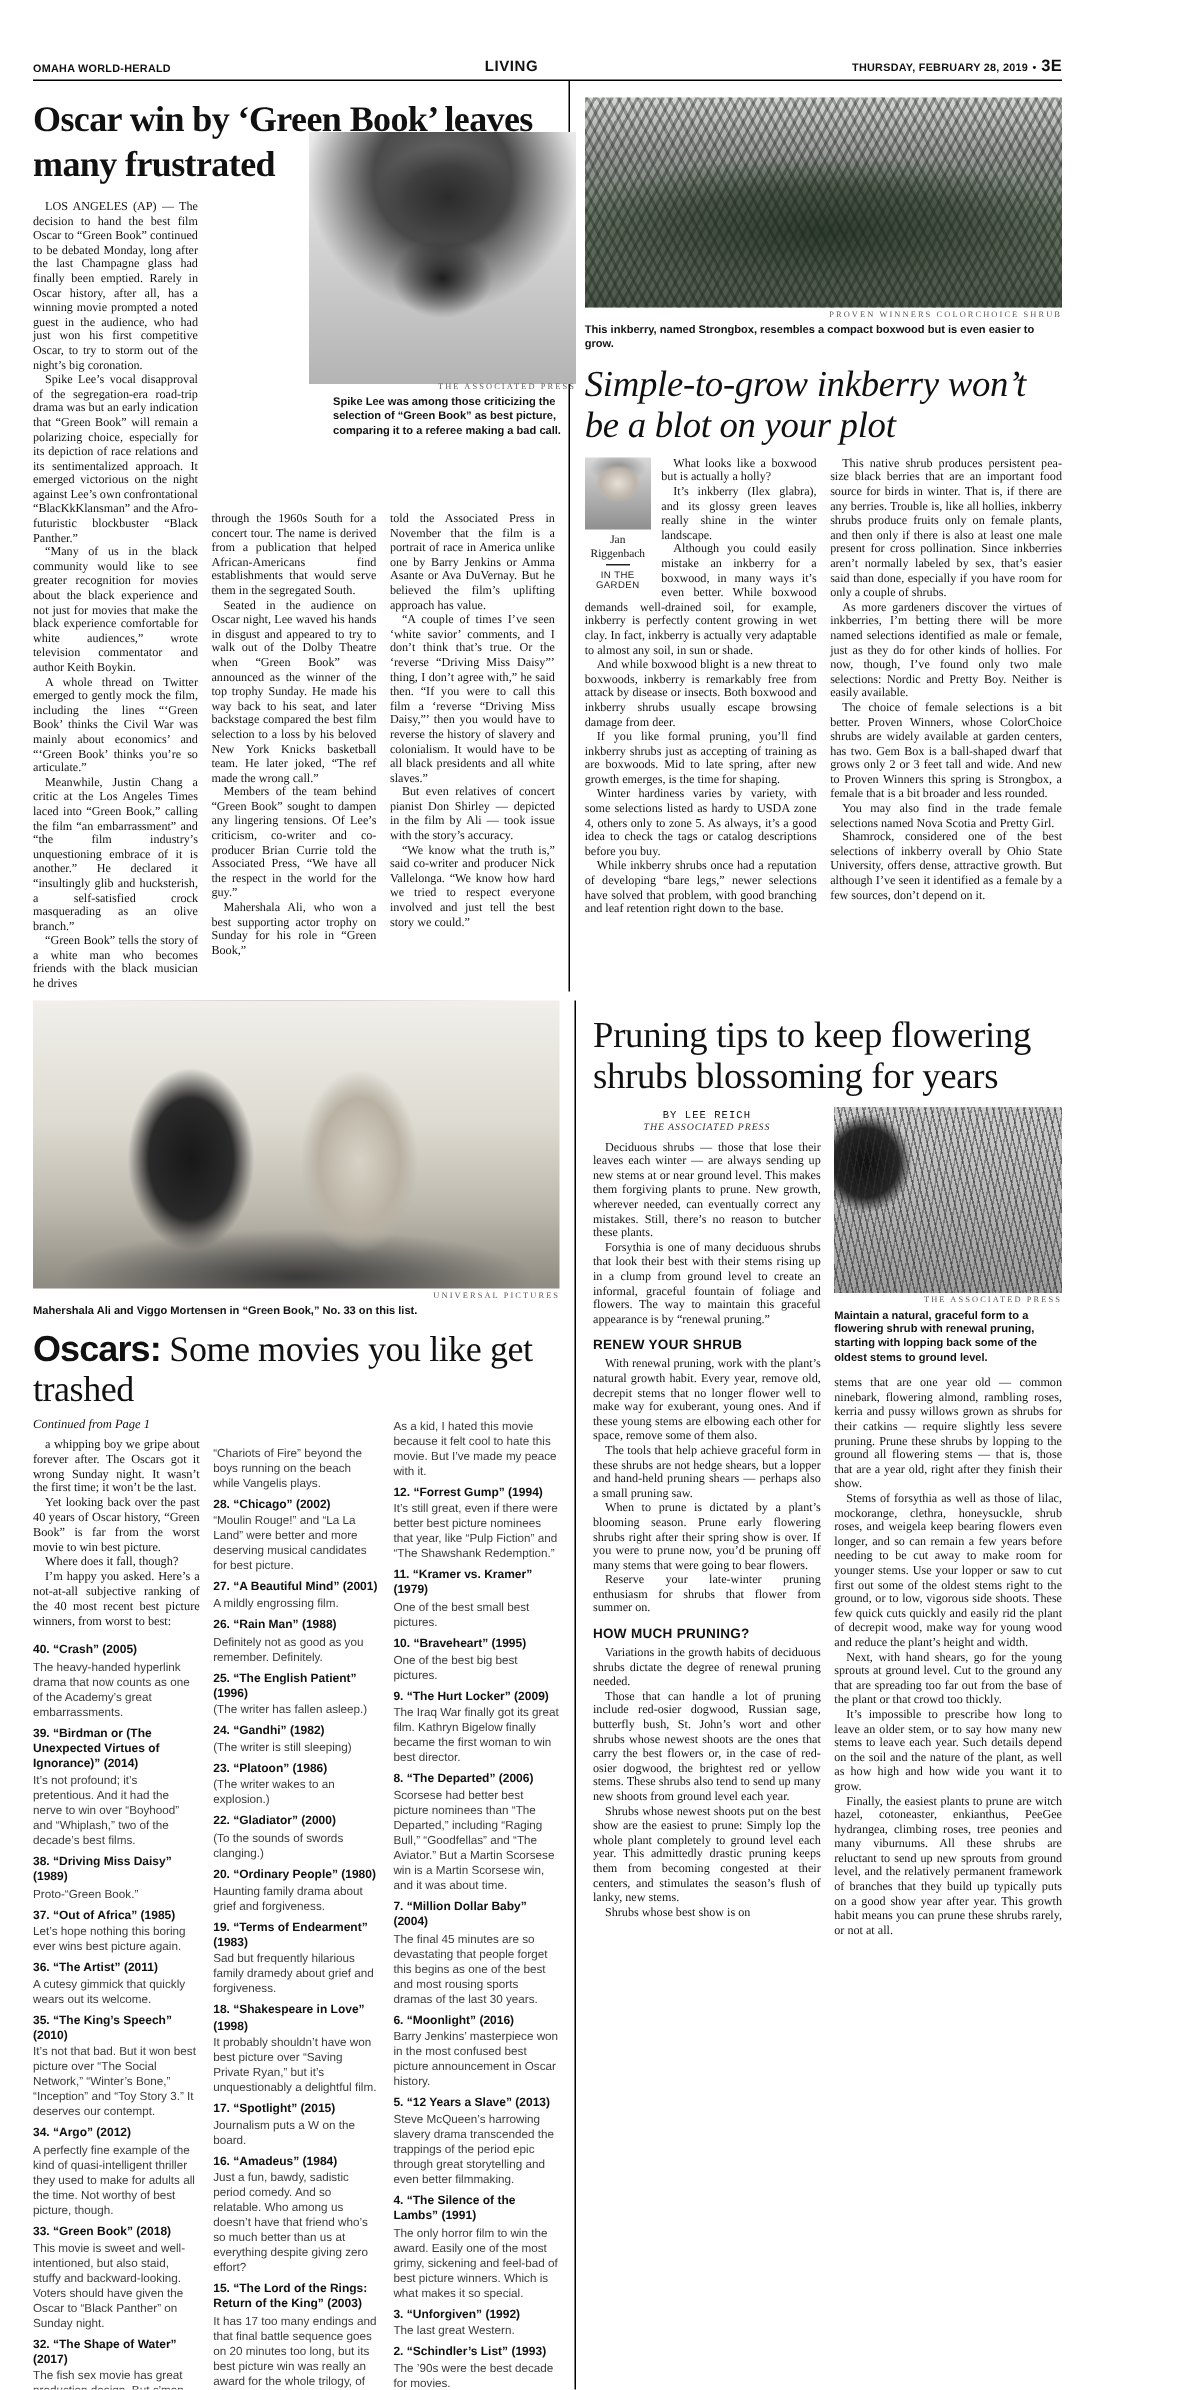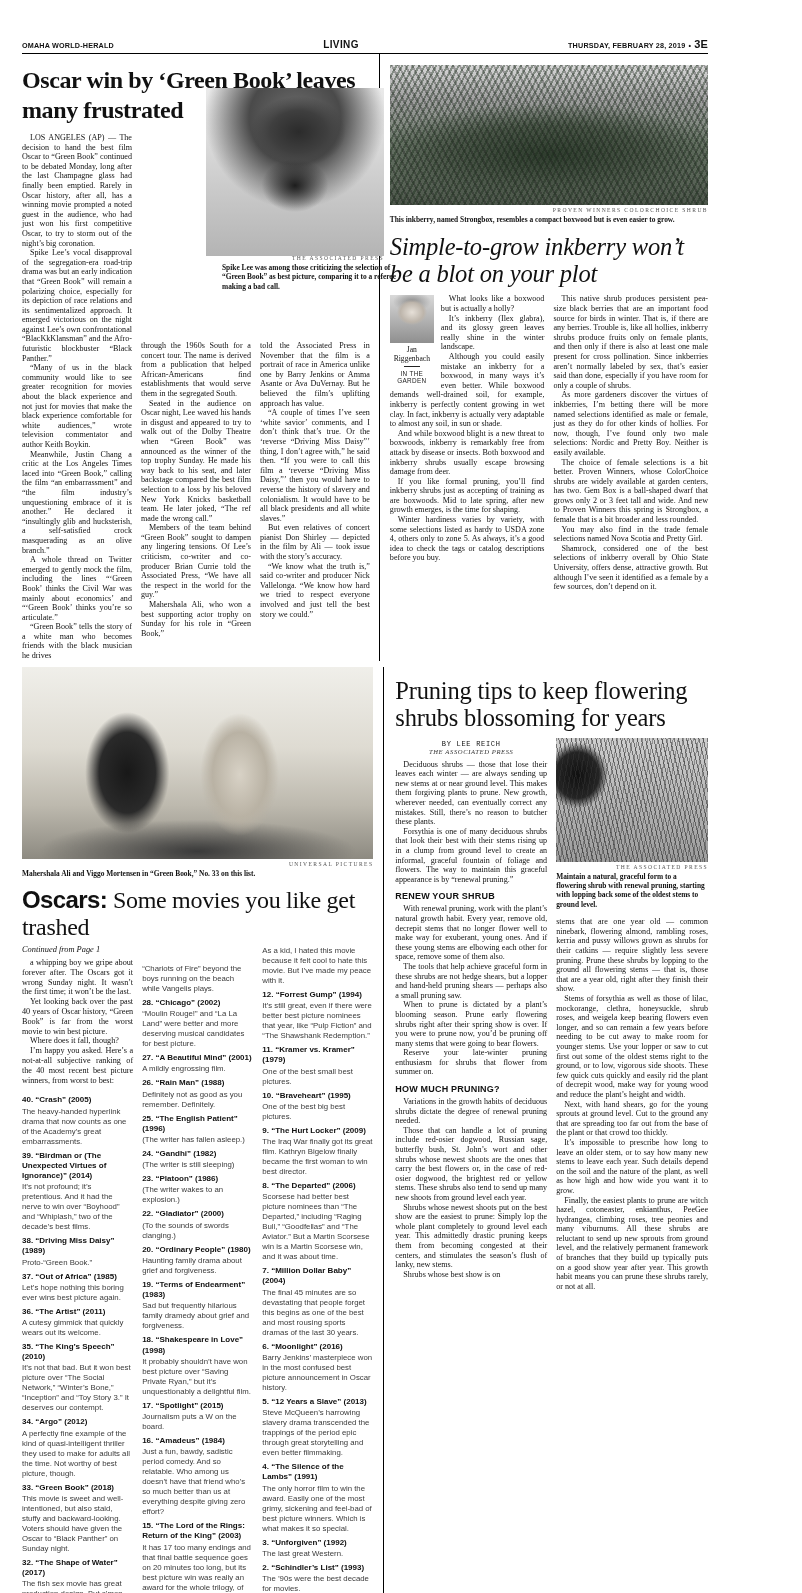--- a/index.html
+++ b/index.html
@@ -46,21 +46,21 @@
   .cols-3 { display:flex; gap:9px; }
   .col { flex:1; }
 
   
   .photo { width:100%; position:relative; overflow:hidden; background:#cfcfcf; }
   .credit {
     font-family:"Liberation Serif", serif; font-size:5.6px; letter-spacing:1.4px;
     text-align:right; color:#555; padding-top:2px; text-transform:uppercase;
   }
   .caption {
-    font-family:Liberation Serif, serif; font-weight:bold;
+    font-family:Liberation Sans, sans-serif; font-weight:bold;
     font-size:7.4px; line-height:9.4px; padding-top:2px; color:#111;
   }
 
   
   .ph-spike {
     height:200px;
     background:
       radial-gradient(ellipse 38% 30% at 52% 26%, #2b2b2b 0%, #3f3f3f 42%, rgba(80,80,80,0) 70%),
       radial-gradient(ellipse 26% 22% at 50% 58%, #1d1d1d 0%, rgba(50,50,50,0) 72%),
       radial-gradient(circle at 50% 18%, #6f6f6f 0%, #4a4a4a 28%, rgba(0,0,0,0) 55%),
@@ -162,22 +162,22 @@
       <div class="cols-3">
 
         <div class="col">
           <div class="serif-body">
             <p>LOS ANGELES (AP) — The decision to hand the best film Oscar to “Green Book” continued to be debated Monday, long after the last Champagne glass had finally been emptied. Rarely in Oscar history, after all, has a winning movie prompted a noted guest in the audience, who had just won his first competitive Oscar, to try to storm out of the night’s big coronation.</p>
           </div>
           <div class="photo ph-spike" style="height:168px;margin:3px 0 0 0;width:178px;position:absolute;left:206px;top:85px;"></div>
           <div class="serif-body">
             <p>Spike Lee’s vocal disapproval of the segregation-era road-trip drama was but an early indication that “Green Book” will remain a polarizing choice, especially for its depiction of race relations and its sentimentalized approach. It emerged victorious on the night against Lee’s own confrontational “BlacKkKlansman” and the Afro-futuristic blockbuster “Black Panther.”</p>
             <p>“Many of us in the black community would like to see greater recognition for movies about the black experience and not just for movies that make the black experience comfortable for white audiences,” wrote television commentator and author Keith Boykin.</p>
+            <p>A whole thread on Twitter emerged to gently mock the film, including the lines “‘Green Book’ thinks the Civil War was mainly about economics’ and “‘Green Book’ thinks you’re so articulate.”</p>
             <p>Meanwhile, Justin Chang a critic at the Los Angeles Times laced into “Green Book,” calling the film “an embarrassment” and “the film industry’s unquestioning embrace of it is another.” He declared it “insultingly glib and hucksterish, a self-satisfied crock masquerading as an olive branch.”</p>
-            <p>A whole thread on Twitter emerged to gently mock the film, including the lines “‘Green Book’ thinks the Civil War was mainly about economics’ and “‘Green Book’ thinks you’re so articulate.”</p>
             <p>“Green Book” tells the story of a white man who becomes friends with the black musician he drives</p>
           </div>
         </div>
 
         <div class="col">
           <div style="height:170px;"></div>
           <div class="credit" style="position:absolute;left:206px;top:253px;width:178px;">THE ASSOCIATED PRESS</div>
           <div class="caption" style="position:absolute;left:222px;top:261px;width:178px;">Spike Lee was among those criticizing the selection of “Green Book” as best picture, comparing it to a referee making a bad call.</div>
           <div style="height:38px;"></div>
           <div class="serif-body">
@@ -216,20 +216,21 @@
             <div class="mug-rule"></div>
             <div class="mug-kicker">IN THE GARDEN</div>
           </div>
           <div class="serif-body">
             <p>What looks like a boxwood but is actually a holly?</p>
             <p>It’s inkberry (Ilex glabra), and its glossy green leaves really shine in the winter landscape.</p>
             <p>Although you could easily mistake an inkberry for a boxwood, in many ways it’s even better. While boxwood demands well-drained soil, for example, inkberry is perfectly content growing in wet clay. In fact, inkberry is actually very adaptable to almost any soil, in sun or shade.</p>
             <p>And while boxwood blight is a new threat to boxwoods, inkberry is remarkably free from attack by disease or insects. Both boxwood and inkberry shrubs usually escape browsing damage from deer.</p>
             <p>If you like formal pruning, you’ll find inkberry shrubs just as accepting of training as are boxwoods. Mid to late spring, after new growth emerges, is the time for shaping.</p>
             <p>Winter hardiness varies by variety, with some selections listed as hardy to USDA zone 4, others only to zone 5. As always, it’s a good idea to check the tags or catalog descriptions before you buy.</p>
+            <p>While inkberry shrubs once had a reputation of developing “bare legs,” newer selections have solved that problem, with good branching and leaf retention right down to the base.</p>
           </div>
         </div>
         <div class="col">
           <div class="serif-body">
             <p>This native shrub produces persistent pea-size black berries that are an important food source for birds in winter. That is, if there are any berries. Trouble is, like all hollies, inkberry shrubs produce fruits only on female plants, and then only if there is also at least one male present for cross pollination. Since inkberries aren’t normally labeled by sex, that’s easier said than done, especially if you have room for only a couple of shrubs.</p>
             <p>As more gardeners discover the virtues of inkberries, I’m betting there will be more named selections identified as male or female, just as they do for other kinds of hollies. For now, though, I’ve found only two male selections: Nordic and Pretty Boy. Neither is easily available.</p>
             <p>The choice of female selections is a bit better. Proven Winners, whose ColorChoice shrubs are widely available at garden centers, has two. Gem Box is a ball-shaped dwarf that grows only 2 or 3 feet tall and wide. And new to Proven Winners this spring is Strongbox, a female that is a bit broader and less rounded.</p>
             <p>You may also find in the trade female selections named Nova Scotia and Pretty Girl.</p>
             <p>Shamrock, considered one of the best selections of inkberry overall by Ohio State University, offers dense, attractive growth. But although I’ve seen it identified as a female by a few sources, don’t depend on it.</p>
           </div>

